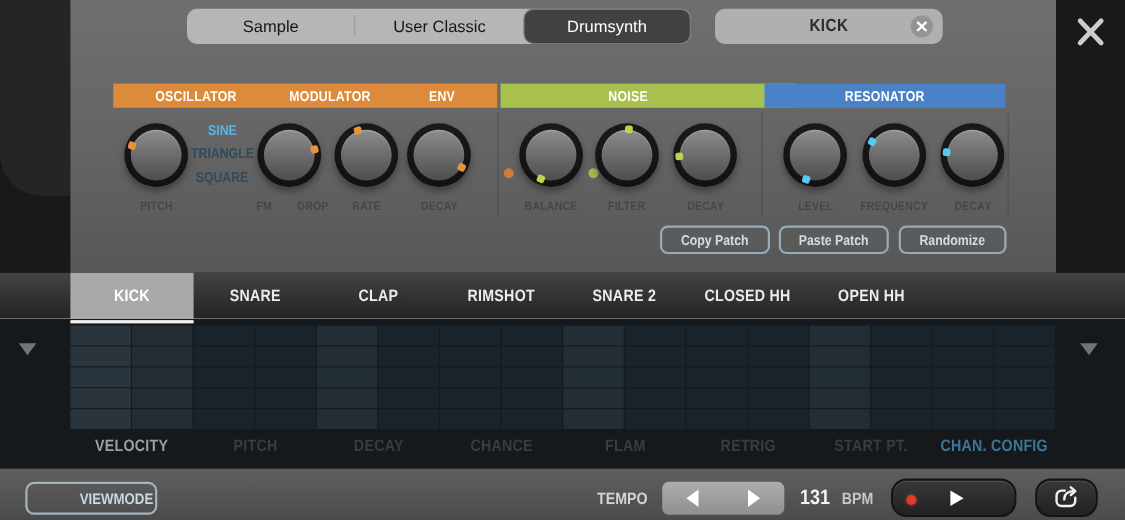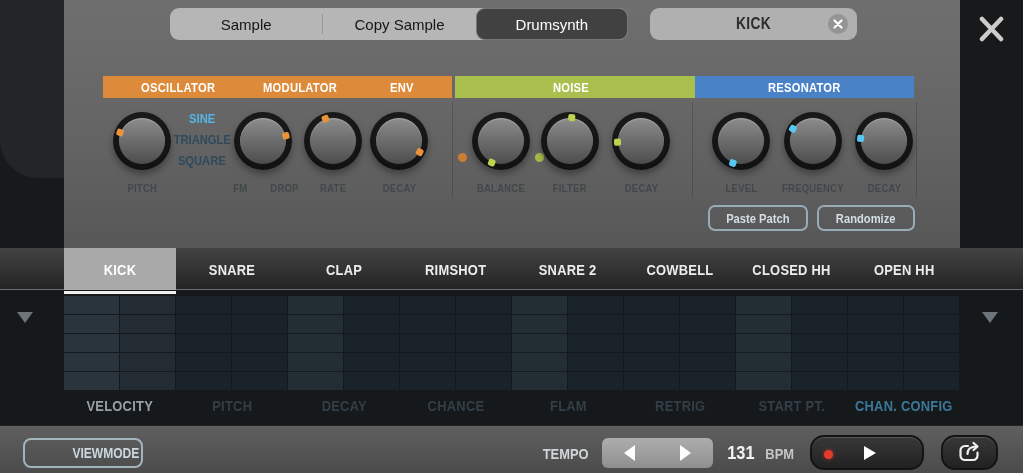--- a/index.html
+++ b/index.html
@@ -128,21 +128,21 @@
     
   </div>
 
   <div class="panel">
     <div class="segctl">
         <div class="seg">
           <span>Sample</span>
         </div>
         <div class="seg-divider"></div>
         <div class="seg">
-          <span>Copy Sample</span>
+          <span>User Classic</span>
         </div>
         <div class="seg selected">
           <span>Drumsynth</span>
         </div>
       </div>
     <div class="name-field">
       <span class="cnd">KICK</span>
       <div class="clear-btn">
         <svg width="10" height="10" viewBox="0 0 10 10">
           <path d="M1.5 1.5 L8.5 8.5 M8.5 1.5 L1.5 8.5" stroke="#ffffff" stroke-width="2.2" stroke-linecap="round"></path>
@@ -250,20 +250,23 @@
         </div>
       </div>
       <div class="knob-label" style="left: 709px;"><span class="cnd">FREQUENCY</span></div>
       <div class="knob" style="left: 791px;">
         <div class="knob-face"></div>
         <div class="knob-arm" style="transform: rotate(-85deg);">
           <div class="knob-dot" style="background: rgb(87, 200, 242);"></div>
         </div>
       </div>
       <div class="knob-label" style="left: 780px;"><span class="cnd">DECAY</span></div>
+      <div class="patch-btn" style="left: 536px; width: 100px;">
+        <span class="cnd">Copy Patch</span>
+      </div>
       <div class="patch-btn" style="left: 644px; width: 100px;">
         <span class="cnd">Paste Patch</span>
       </div>
       <div class="patch-btn" style="left: 753px; width: 98px;">
         <span class="cnd">Randomize</span>
       </div>
     </div>
 
   <div class="close-btn">
     <svg width="27" height="26" viewBox="0 0 27 26">
@@ -280,23 +283,20 @@
           <span class="cnd">SNARE</span>
         </div>
         <div class="track-tab">
           <span class="cnd">CLAP</span>
         </div>
         <div class="track-tab">
           <span class="cnd">RIMSHOT</span>
         </div>
         <div class="track-tab">
           <span class="cnd">SNARE 2</span>
-        </div>
-        <div class="track-tab">
-          <span class="cnd">COWBELL</span>
         </div>
         <div class="track-tab">
           <span class="cnd">CLOSED HH</span>
         </div>
         <div class="track-tab">
           <span class="cnd">OPEN HH</span>
         </div>
       </div>
   </div>
 

